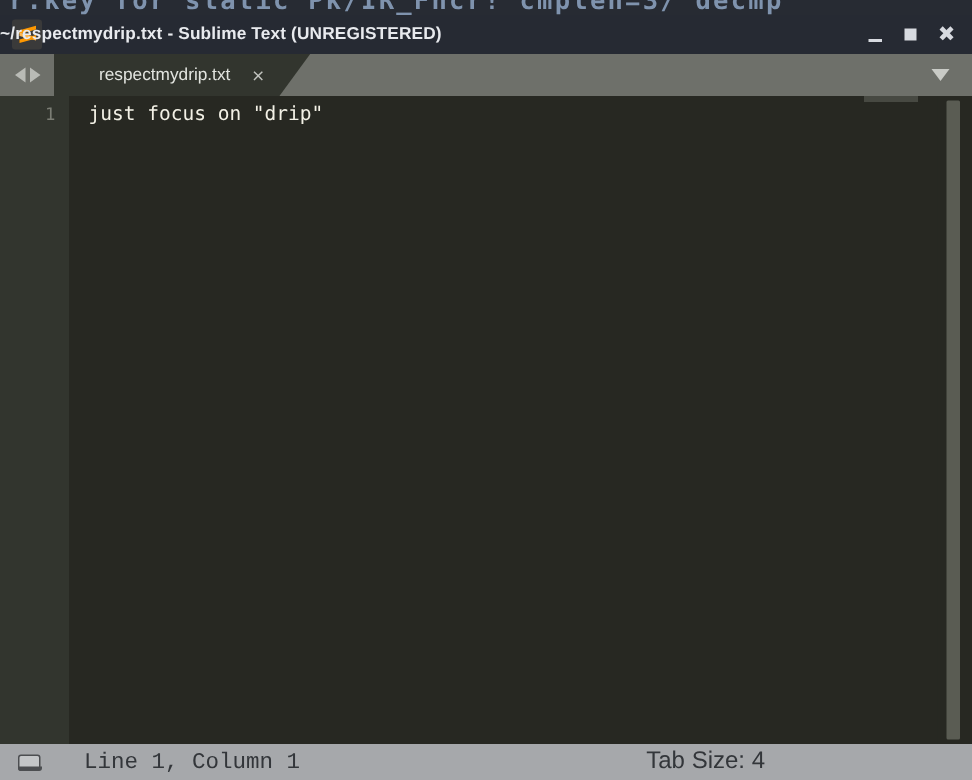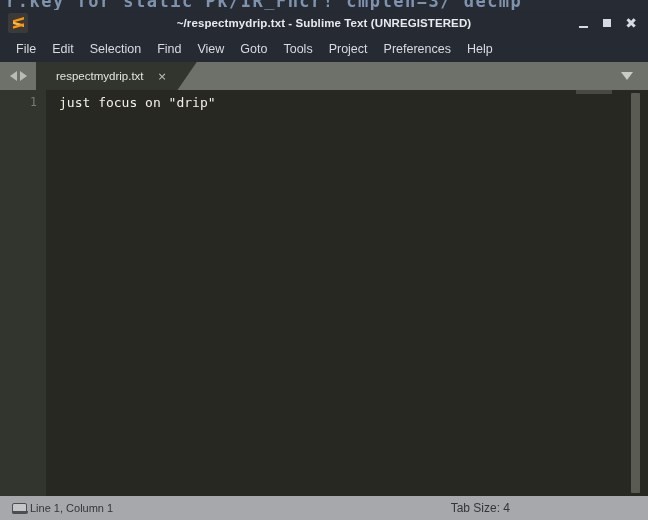--- a/index.html
+++ b/index.html
@@ -67,21 +67,20 @@
     display: flex;
     align-items: center;
     justify-content: center;
     flex: none;
   }
   #app-logo svg { display: block; }
   #window-title {
     position: absolute;
     left: 0;
     right: 0;
-    text-align: center;
     font-size: 11.5px;
     color: #e8eaee;
     font-weight: bold;
     letter-spacing: .1px;
     pointer-events: none;
   }
   #window-controls {
     position: absolute;
     right: 6px;
     top: 0;
@@ -156,21 +155,21 @@
     border-top: 5px solid transparent;
     border-bottom: 5px solid transparent;
   }
   #nav-prev { border-right: 7px solid #b9bbb6; }
   #nav-next { border-left: 7px solid #b9bbb6; }
 
   #tab-active {
     position: relative;
     display: flex;
     align-items: center;
-    padding: 0 6px 0 20px;
+    padding: 0 6px 0 30px;
     background: #32352e;
     color: #e2e4df;
     font-size: 11.5px;
     margin-left: 2px;
     clip-path: polygon(0 0, 100% 0, 88% 100%, 0 100%);
     padding-right: 30px;
   }
   #tab-label { white-space: nowrap; }
   #tab-close {
     margin-left: 14px;
@@ -286,28 +285,29 @@
   #status-monitor-icon::after {
     content: "";
     position: absolute;
     left: -1.5px; right: -1.5px;
     bottom: -1.5px;
     height: 3px;
     background: #4c4e51;
     border-radius: 0 0 2px 2px;
   }
   #status-position {
-    margin-left: 3px;
-    font-size: 11px;
+    margin-left: 29px;
+    font-size: 15px;
     color: #33363a;
+    font-family: Liberation Mono, monospace;
   }
   #status-tabsize {
     position: absolute;
     right: 138px;
-    font-size: 12px;
+    font-size: 16px;
     color: #33363a;
   }
   #watermark {
     position: absolute;
     right: 12px;
     top: 0;
     height: 24px;
     width: 112px;
     margin-top: 44px;
   }
@@ -347,32 +347,20 @@
         </div>
       <div class="win-btn">
           <span class="sq"></span>
         </div>
       <div class="win-btn">
           <span class="xm">✖</span>
         </div>
     </div>
   </div>
 
-  <div id="menu-bar">
-    <div class="menu-item">File</div>
-    <div class="menu-item">Edit</div>
-    <div class="menu-item">Selection</div>
-    <div class="menu-item">Find</div>
-    <div class="menu-item">View</div>
-    <div class="menu-item">Goto</div>
-    <div class="menu-item">Tools</div>
-    <div class="menu-item">Project</div>
-    <div class="menu-item">Preferences</div>
-    <div class="menu-item">Help</div>
-  </div>
 
   <div id="tab-bar">
     <div id="tab-nav">
       <div class="nav-arrow" id="nav-prev"></div>
       <div class="nav-arrow" id="nav-next"></div>
     </div>
     <div id="tab-active">
       <span id="tab-label">respectmydrip.txt</span>
       <span id="tab-close">×</span>
     </div>

